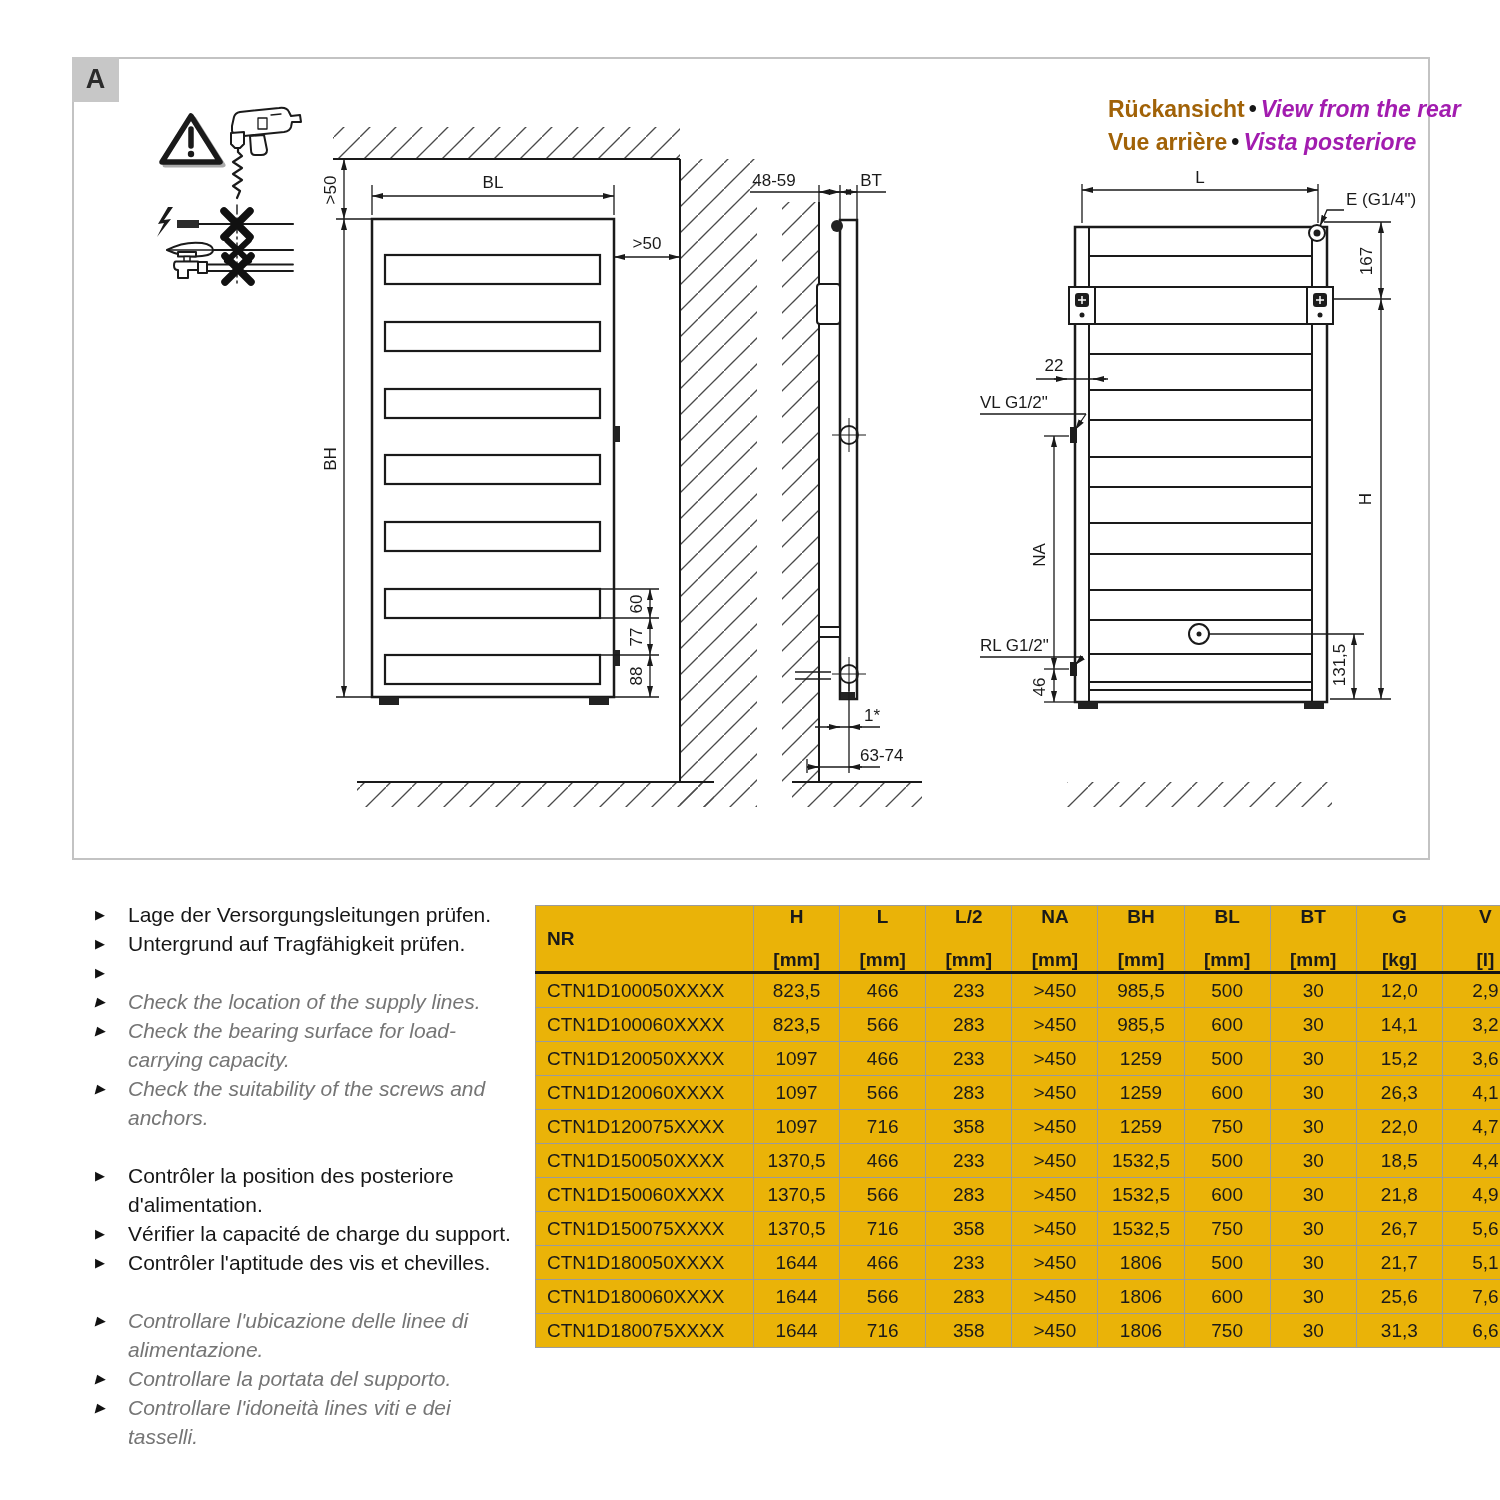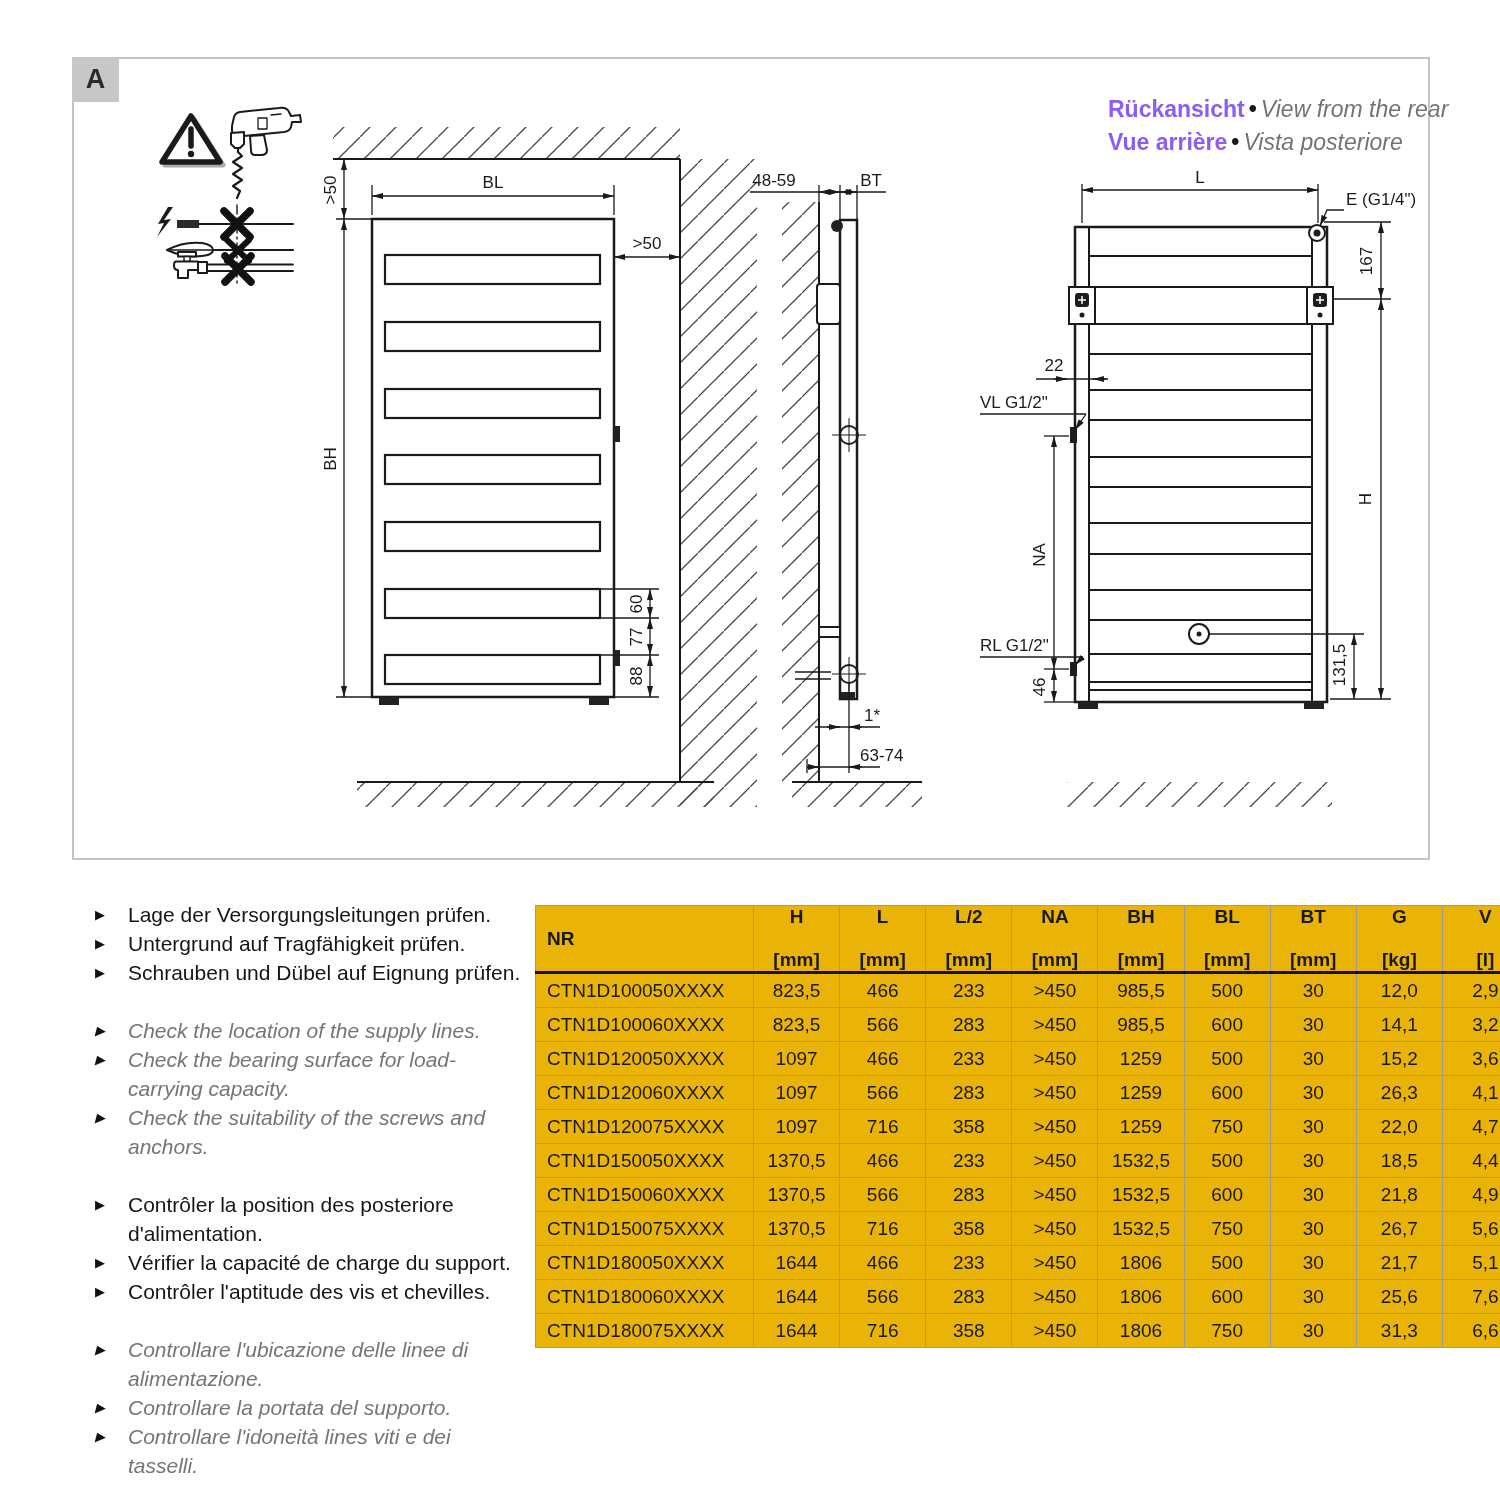--- a/index.html
+++ b/index.html
@@ -5,22 +5,22 @@
   html,body{margin:0;padding:0;background:#fff;}
   .page{position:relative;width:1500px;height:1500px;background:#fff;overflow:hidden;
         font-family:"Liberation Sans",sans-serif;color:#1a1a1a;}
   
   .panel{position:absolute;left:72px;top:57px;width:1358px;height:803px;
          border:2px solid #c3c3c3;background:#fff;box-sizing:border-box;}
   .panel-tab{position:absolute;left:-2px;top:-2px;width:47px;height:45px;background:#c7c7c7;
              display:flex;align-items:center;justify-content:center;
              font-size:27px;font-weight:bold;color:#2b2b2b;}
   .rear-title{position:absolute;left:1034px;top:34px;font-size:23px;line-height:33px;white-space:nowrap;}
-  .rear-title .b{font-weight:bold;color:#8b5cf6;}
-  .rear-title .i{font-style:italic;color:#737373;}
+  .rear-title .b{font-weight:bold;color:#a16207;}
+  .rear-title .i{font-style:italic;color:#a21caf;font-weight:bold;}
   .rear-title .dot{color:#161616;font-weight:bold;padding:0 4px;}
   svg text{font-family:"Liberation Sans",sans-serif;font-size:17px;fill:#1a1a1a;}
   
   .instructions{position:absolute;left:95px;top:900px;width:428px;}
   .lang{list-style:none;margin:0 0 29px 0;padding:0;}
   .lang li{position:relative;padding-left:33px;font-size:21px;line-height:29px;color:#161616;}
   .lang li .bullet{position:absolute;left:0;top:0;font-size:13px;color:#111;}
   .lang.gray li{color:#757575;font-style:italic;}
   
   table.spec{position:absolute;left:535px;top:905px;width:994px;border-collapse:collapse;
@@ -282,21 +282,21 @@
         <text x="906" y="592" text-anchor="start">RL G1/2"</text>
         <text x="971" y="628" text-anchor="middle" transform="rotate(-90 971 628)">46</text>
       </g>
     </svg>
   </div>
 
   <div class="instructions">
     <ul class="lang de">
         <li><span class="bullet">▶</span><span>Lage der Versorgungsleitungen prüfen.</span></li>
         <li><span class="bullet">▶</span><span>Untergrund auf Tragfähigkeit prüfen.</span></li>
-        <li><span class="bullet">▶</span><span>Schrauben und Dübel auf Eignung prüfen.</span></li>
+        <li><span class="bullet">▶</span></li>
       </ul>
     <ul class="lang en gray">
         <li><span class="bullet">▶</span><span>Check the location of the supply lines.</span></li>
         <li><span class="bullet">▶</span><span>Check the bearing surface for load-carrying capacity.</span></li>
         <li><span class="bullet">▶</span><span>Check the suitability of the screws and anchors.</span></li>
       </ul>
     <ul class="lang fr">
         <li><span class="bullet">▶</span><span>Contrôler la position des posteriore d'alimentation.</span></li>
         <li><span class="bullet">▶</span><span>Vérifier la capacité de charge du support.</span></li>
         <li><span class="bullet">▶</span><span>Contrôler l'aptitude des vis et chevilles.</span></li>

